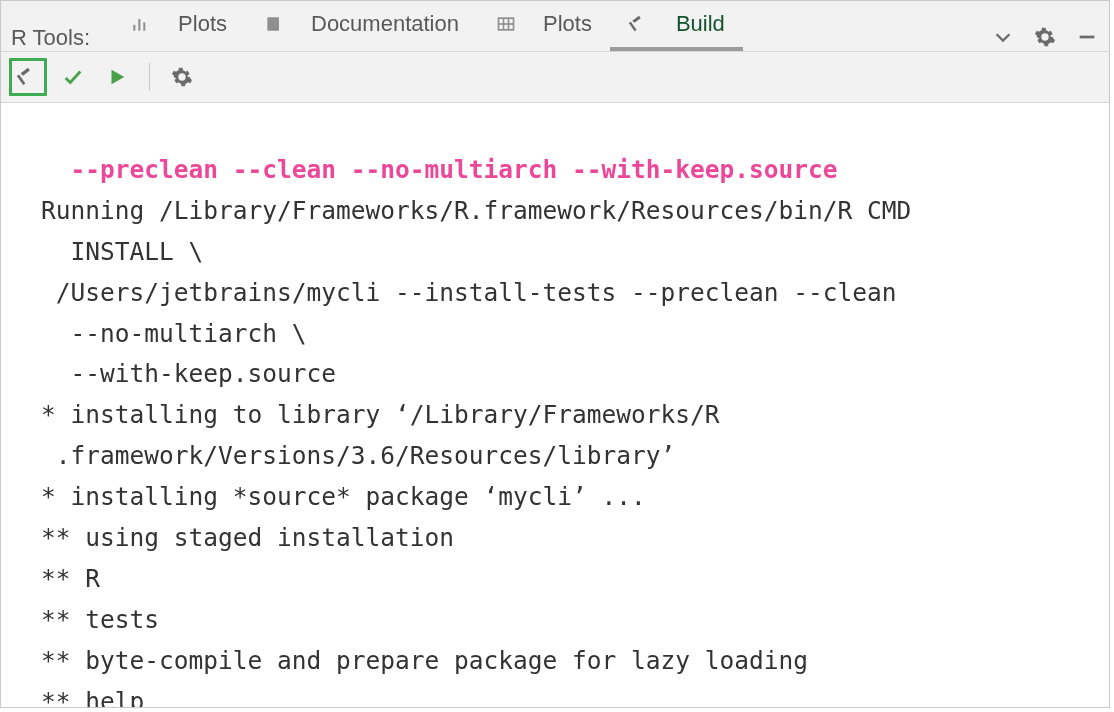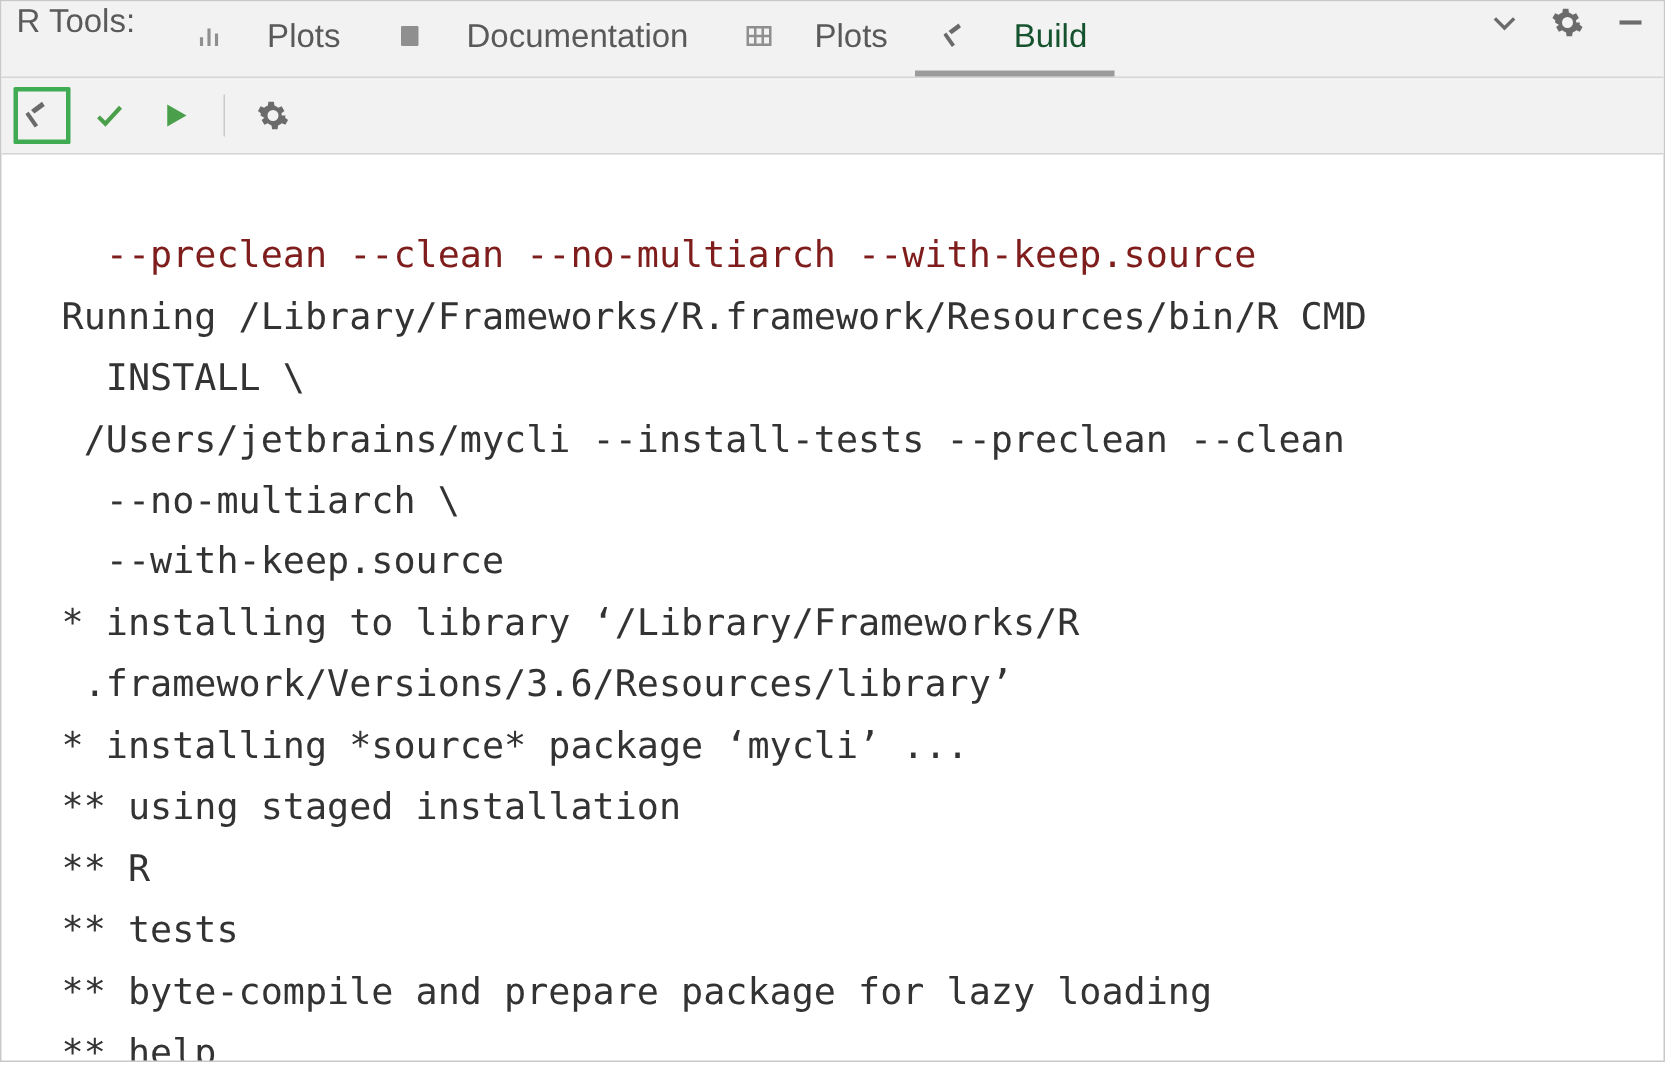--- a/index.html
+++ b/index.html
@@ -18,21 +18,21 @@
     height: 708px;
     box-sizing: border-box;
     display: flex;
     flex-direction: column;
     background: #fff;
   }
 
   
   .tabbar {
     display: flex;
-    align-items: flex-start;
+    align-items: flex-end;
     height: 50px;
     background: #f2f2f2;
     border-bottom: 1px solid #d5d5d5;
     padding: 0 8px 0 10px;
     font-size: 22px;
     color: #595959;
   }
   .tabbar .title {
     font-weight: 400;
     margin-right: 22px;
@@ -112,21 +112,22 @@
     overflow: hidden;
     padding: 6px 10px 0 40px;
     font-family: "Menlo", "Consolas", "DejaVu Sans Mono", monospace;
     font-size: 24.5px;
     line-height: 1.67;
     color: #333;
     white-space: pre-wrap;
     position: relative;
   }
   .console .cmdline {
-    color: #7f1d1d;
+    color: #ec4899;
+    font-weight: bold;
   }
   .console .body {
     color: #333;
   }
 </style>
 </head>
 <body>
 
 <div class="panel">
 

